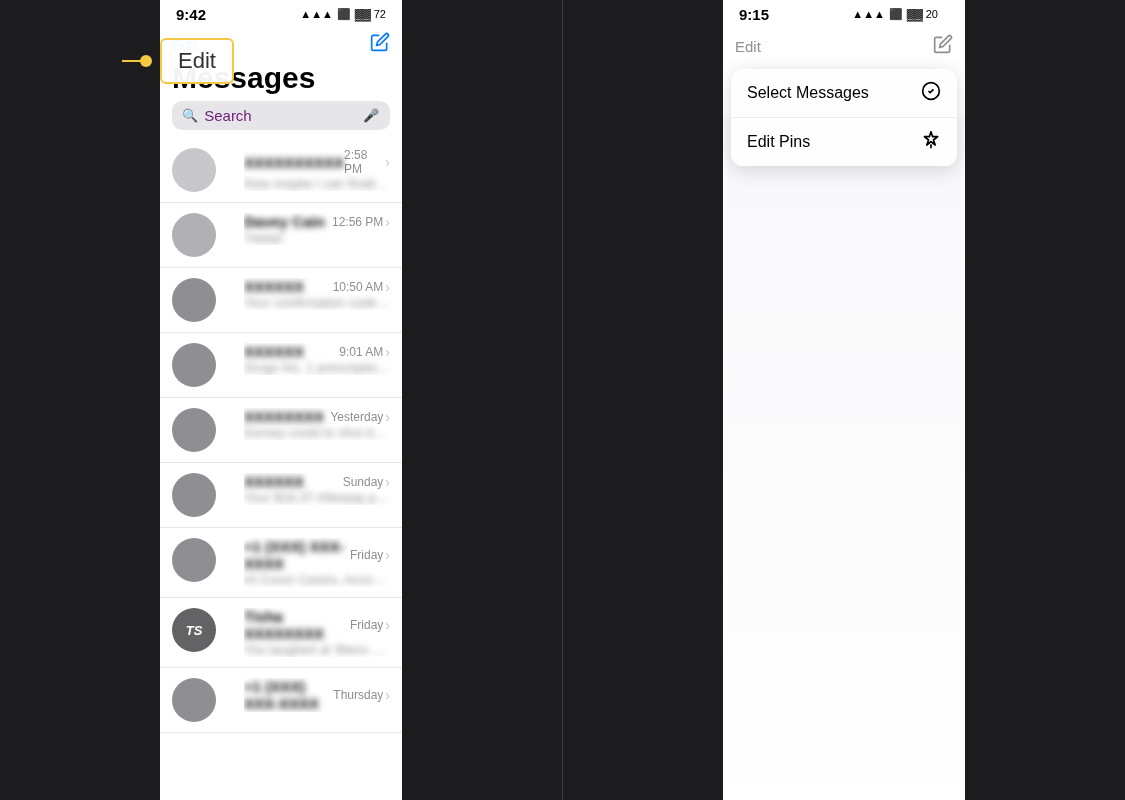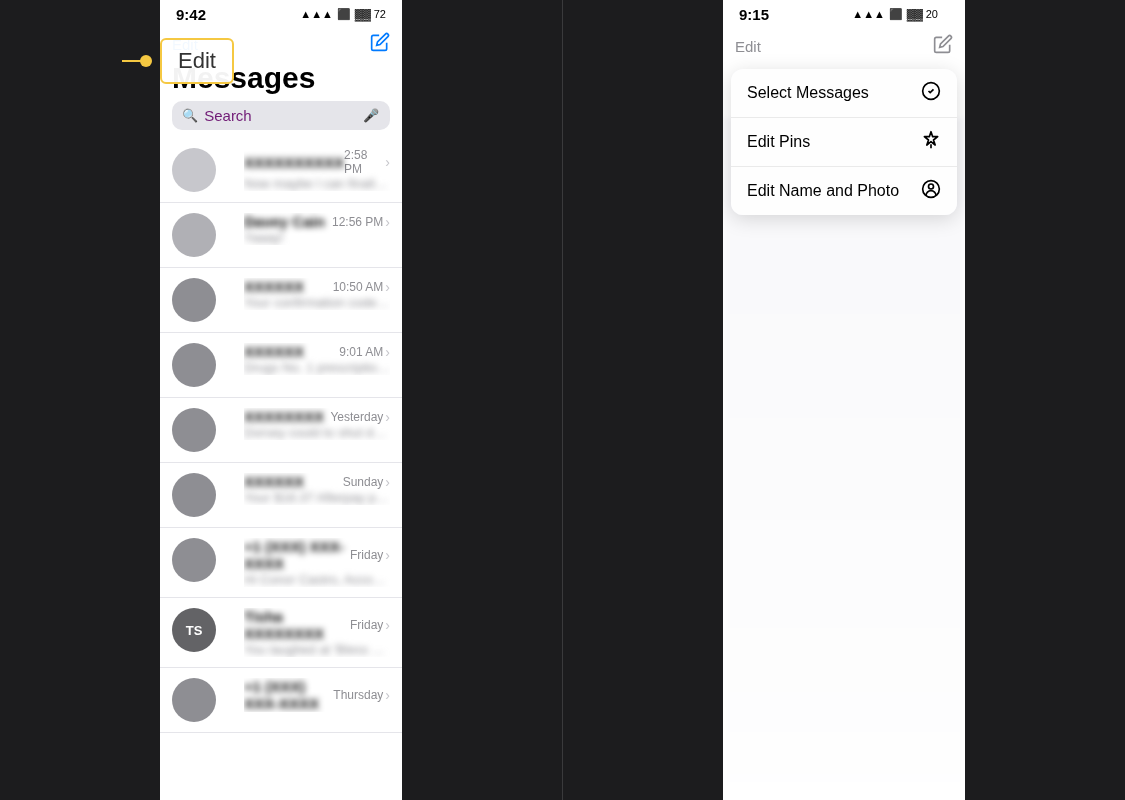--- a/index.html
+++ b/index.html
@@ -135,20 +135,21 @@
       border-radius: 50%;
       background: #c7c7cc;
       flex-shrink: 0;
       display: flex;
       align-items: center;
       justify-content: center;
       font-size: 16px;
       font-weight: 600;
       color: #fff;
       overflow: hidden;
+      font-style: italic;
     }
 
     .avatar.ts { background: #636366; font-size: 13px; }
     .avatar.gray { background: #8e8e93; }
 
     .message-content {
       flex: 1;
       overflow: hidden;
     }
 
@@ -560,29 +561,19 @@
         <div class="dropdown-item">
           <span class="dropdown-item-label">Edit Pins</span>
           <span class="dropdown-item-icon">
             <svg width="20" height="20" viewBox="0 0 24 24" fill="none" stroke="#000" stroke-width="2">
               <path d="M12 2l2 6h6l-5 4 2 6-5-4-5 4 2-6L4 8h6z" stroke-linejoin="round"></path>
               <line x1="12" y1="17" x2="12" y2="22"></line>
             </svg>
           </span>
         </div>
 
-        <div class="dropdown-item">
-          <span class="dropdown-item-label">Edit Name and Photo</span>
-          <span class="dropdown-item-icon">
-            <svg width="20" height="20" viewBox="0 0 24 24" fill="none" stroke="#000" stroke-width="2">
-              <circle cx="12" cy="12" r="10"></circle>
-              <circle cx="12" cy="9" r="3"></circle>
-              <path d="M6 20c0-3.3 2.7-6 6-6s6 2.7 6 6"></path>
-            </svg>
-          </span>
-        </div>
 
       </div>
     </div>
 
 
   </div>
 </div>
 
 </body></html>

